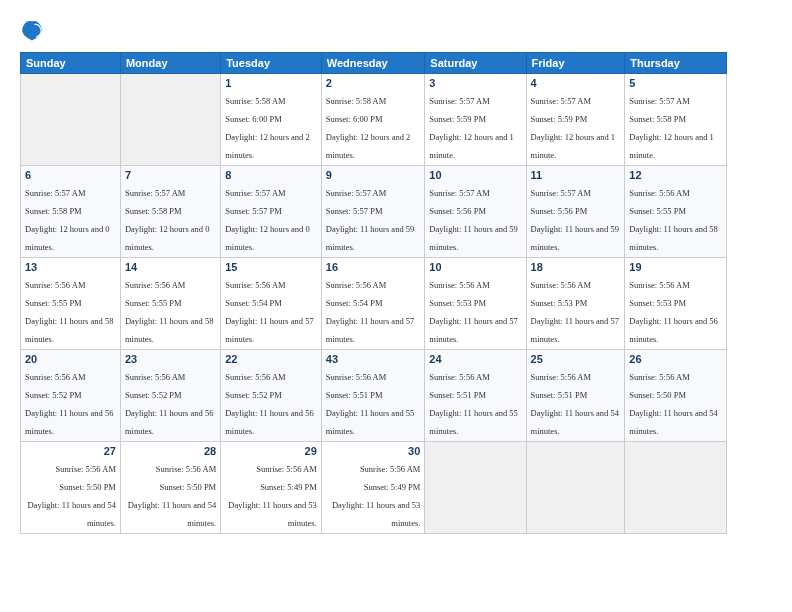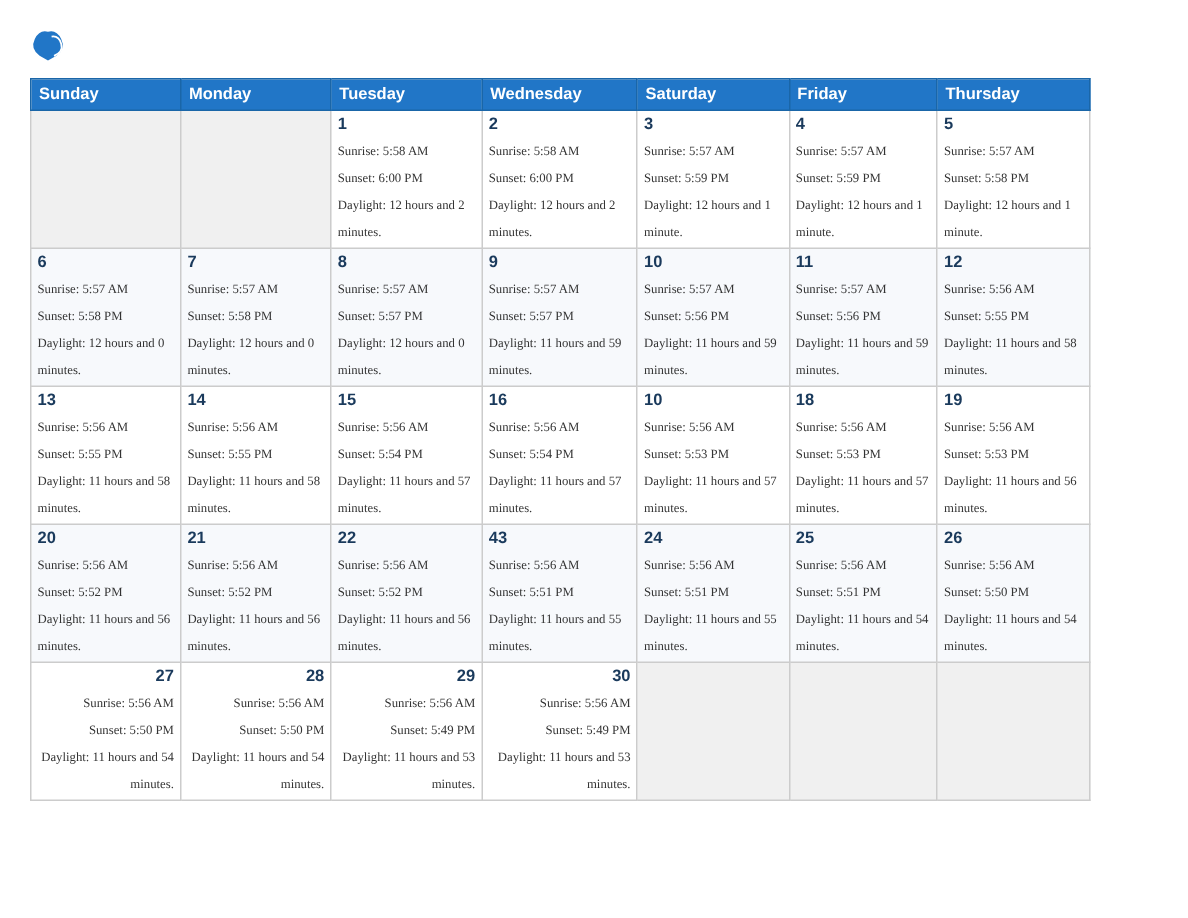--- a/index.html
+++ b/index.html
@@ -156,21 +156,21 @@
           <td><span class="day-num">13</span><span class="day-detail">Sunrise: 5:56 AM<br>Sunset: 5:55 PM<br>Daylight: 11 hours and 58 minutes.</span></td>
           <td><span class="day-num">14</span><span class="day-detail">Sunrise: 5:56 AM<br>Sunset: 5:55 PM<br>Daylight: 11 hours and 58 minutes.</span></td>
           <td><span class="day-num">15</span><span class="day-detail">Sunrise: 5:56 AM<br>Sunset: 5:54 PM<br>Daylight: 11 hours and 57 minutes.</span></td>
           <td><span class="day-num">16</span><span class="day-detail">Sunrise: 5:56 AM<br>Sunset: 5:54 PM<br>Daylight: 11 hours and 57 minutes.</span></td>
           <td><span class="day-num">10</span><span class="day-detail">Sunrise: 5:56 AM<br>Sunset: 5:53 PM<br>Daylight: 11 hours and 57 minutes.</span></td>
           <td><span class="day-num">18</span><span class="day-detail">Sunrise: 5:56 AM<br>Sunset: 5:53 PM<br>Daylight: 11 hours and 57 minutes.</span></td>
           <td><span class="day-num">19</span><span class="day-detail">Sunrise: 5:56 AM<br>Sunset: 5:53 PM<br>Daylight: 11 hours and 56 minutes.</span></td>
         </tr>
         <tr>
           <td><span class="day-num">20</span><span class="day-detail">Sunrise: 5:56 AM<br>Sunset: 5:52 PM<br>Daylight: 11 hours and 56 minutes.</span></td>
-          <td><span class="day-num">21</span><span class="day-detail">Sunrise: 5:56 AM<br>Sunset: 5:52 PM<br>Daylight: 11 hours and 56 minutes.</span></td>
+          <td><span class="day-num">23</span><span class="day-detail">Sunrise: 5:56 AM<br>Sunset: 5:52 PM<br>Daylight: 11 hours and 56 minutes.</span></td>
           <td><span class="day-num">22</span><span class="day-detail">Sunrise: 5:56 AM<br>Sunset: 5:52 PM<br>Daylight: 11 hours and 56 minutes.</span></td>
           <td><span class="day-num">43</span><span class="day-detail">Sunrise: 5:56 AM<br>Sunset: 5:51 PM<br>Daylight: 11 hours and 55 minutes.</span></td>
           <td><span class="day-num">24</span><span class="day-detail">Sunrise: 5:56 AM<br>Sunset: 5:51 PM<br>Daylight: 11 hours and 55 minutes.</span></td>
           <td><span class="day-num">25</span><span class="day-detail">Sunrise: 5:56 AM<br>Sunset: 5:51 PM<br>Daylight: 11 hours and 54 minutes.</span></td>
           <td><span class="day-num">26</span><span class="day-detail">Sunrise: 5:56 AM<br>Sunset: 5:50 PM<br>Daylight: 11 hours and 54 minutes.</span></td>
         </tr>
         <tr class="last-row">
           <td><span class="day-num">27</span><span class="day-detail">Sunrise: 5:56 AM<br>Sunset: 5:50 PM<br>Daylight: 11 hours and 54 minutes.</span></td>
           <td><span class="day-num">28</span><span class="day-detail">Sunrise: 5:56 AM<br>Sunset: 5:50 PM<br>Daylight: 11 hours and 54 minutes.</span></td>
           <td><span class="day-num">29</span><span class="day-detail">Sunrise: 5:56 AM<br>Sunset: 5:49 PM<br>Daylight: 11 hours and 53 minutes.</span></td>

